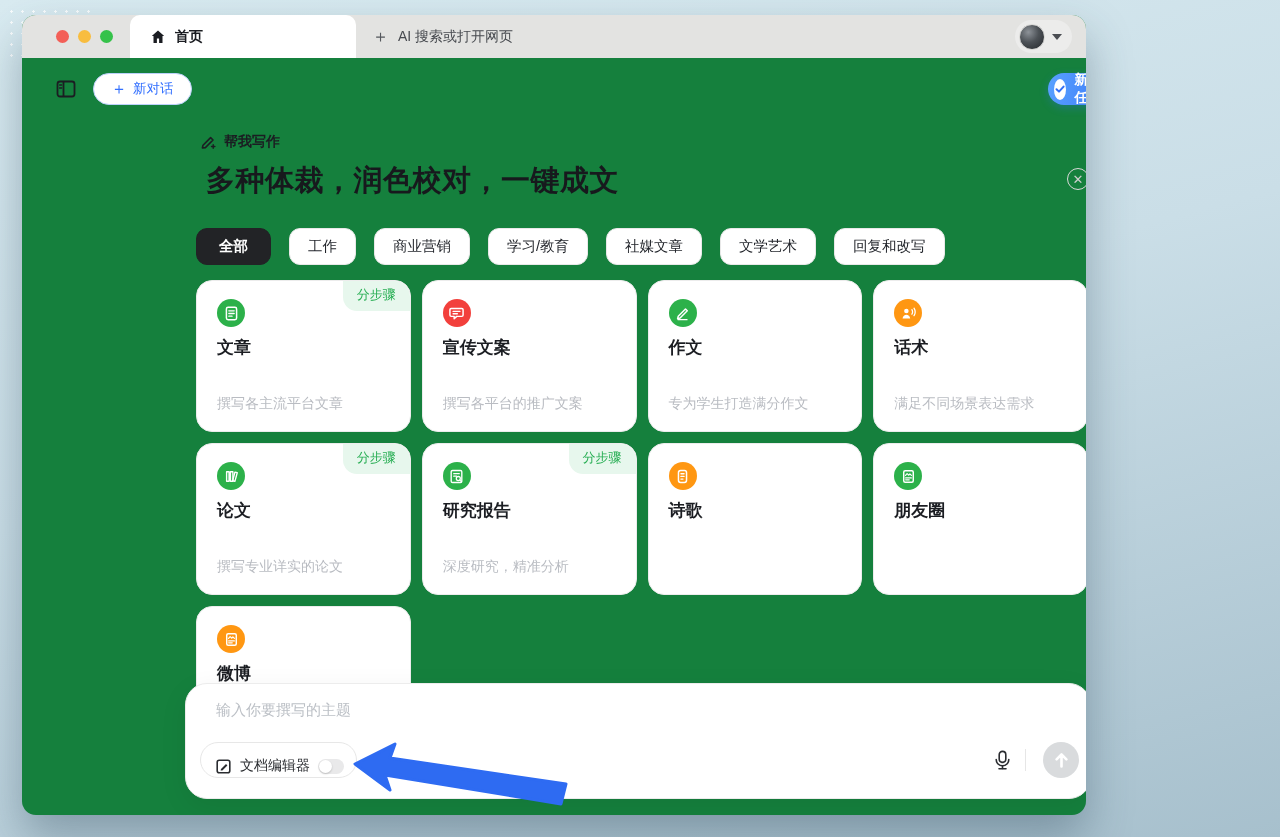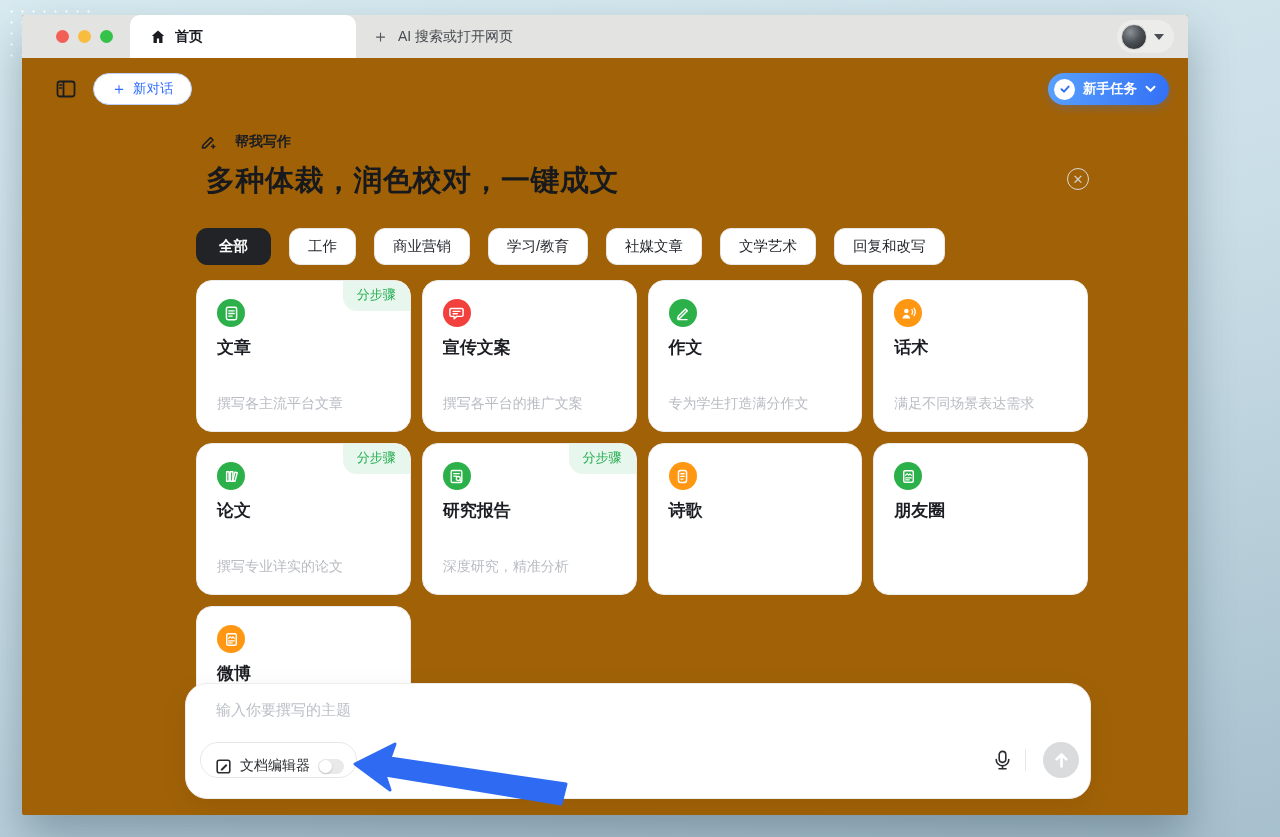--- a/index.html
+++ b/index.html
@@ -9,22 +9,22 @@
     background: linear-gradient(165deg, #d9ebf1 0%, #cadee7 45%, #a7c0cd 100%);
     position: relative;
     color:#1b1d22;
   }
   .desktop-dots {
     position:absolute; left:6px; top:6px; width:92px; height:58px;
     background-image: radial-gradient(rgba(255,255,255,.85) 1.2px, transparent 1.4px);
     background-size: 11px 11px;
   }
   .window {
-    position:absolute; left:22px; top:15px; width:1166px; height:800px;
-    background:#a16207; border-radius:2px; overflow:hidden;
+    position:absolute; left:22px; top:15px; width:1064px; height:800px;
+    background:#15803d; border-radius:14px; overflow:hidden;
     box-shadow: 0 22px 45px rgba(45,70,90,.38);
   }
   
   .tabbar { position:absolute; left:0; top:0; right:0; height:43px; background:#e3e3e1; }
   .traffic { position:absolute; left:34px; top:15px; display:flex; gap:9px; }
   .traffic span { width:13px; height:13px; border-radius:50%; display:block; }
   .light-red { background:#f35f57; } .light-yellow { background:#f8bd3f; } .light-green { background:#35c24a; }
   .tab-active {
     position:absolute; left:108px; top:0; width:226px; height:43px; background:#fff;
     border-radius:10px 10px 0 0; display:flex; align-items:center; gap:9px; padding-left:20px;
@@ -54,21 +54,21 @@
   }
   .new-chat-btn .plus { font-size:16px; line-height:1; }
   .tasks-btn {
     position:absolute; left:1026px; top:58px; height:32px; border-radius:16px; border:none;
     background:linear-gradient(100deg,#59a1ff 0%, #3370f5 100%);
     display:flex; align-items:center; gap:8px; padding:0 13px 0 6px; color:#fff;
     font-size:13.5px; font-weight:700; box-shadow:0 3px 8px rgba(51,112,245,.3);
   }
   .check-circle { width:21px; height:21px; border-radius:50%; background:#fff; display:flex; align-items:center; justify-content:center; }
   
-  .hero-label { position:absolute; left:178px; top:118px; display:flex; align-items:center; gap:18px; font-size:14px; font-weight:700; }
+  .hero-label { position:absolute; left:178px; top:118px; display:flex; align-items:center; gap:7px; font-size:14px; font-weight:700; }
   .hero-title { position:absolute; left:184px; top:146px; font-size:29px; font-weight:700; letter-spacing:.5px; color:#17191d; }
   .hero-close { position:absolute; left:1045px; top:153px; width:22px; height:22px; border:1.6px solid #d9d9d9; border-radius:50%; display:flex; align-items:center; justify-content:center; color:#cfcfcf; font-size:13px; line-height:1; cursor:pointer; }
   
   .filters { position:absolute; left:174px; top:213px; display:flex; gap:18px; }
   .filter-pill {
     height:37px; border-radius:11px; border:1px solid #e8e8e8; background:#fff;
     padding:0 18px; font-size:14.5px; font-weight:500; color:#1f2228; display:flex; align-items:center; cursor:pointer;
   }
   .filter-pill.active { background:#222326; border-color:#222326; color:#fff; padding:0 22px; font-weight:600; }
   

